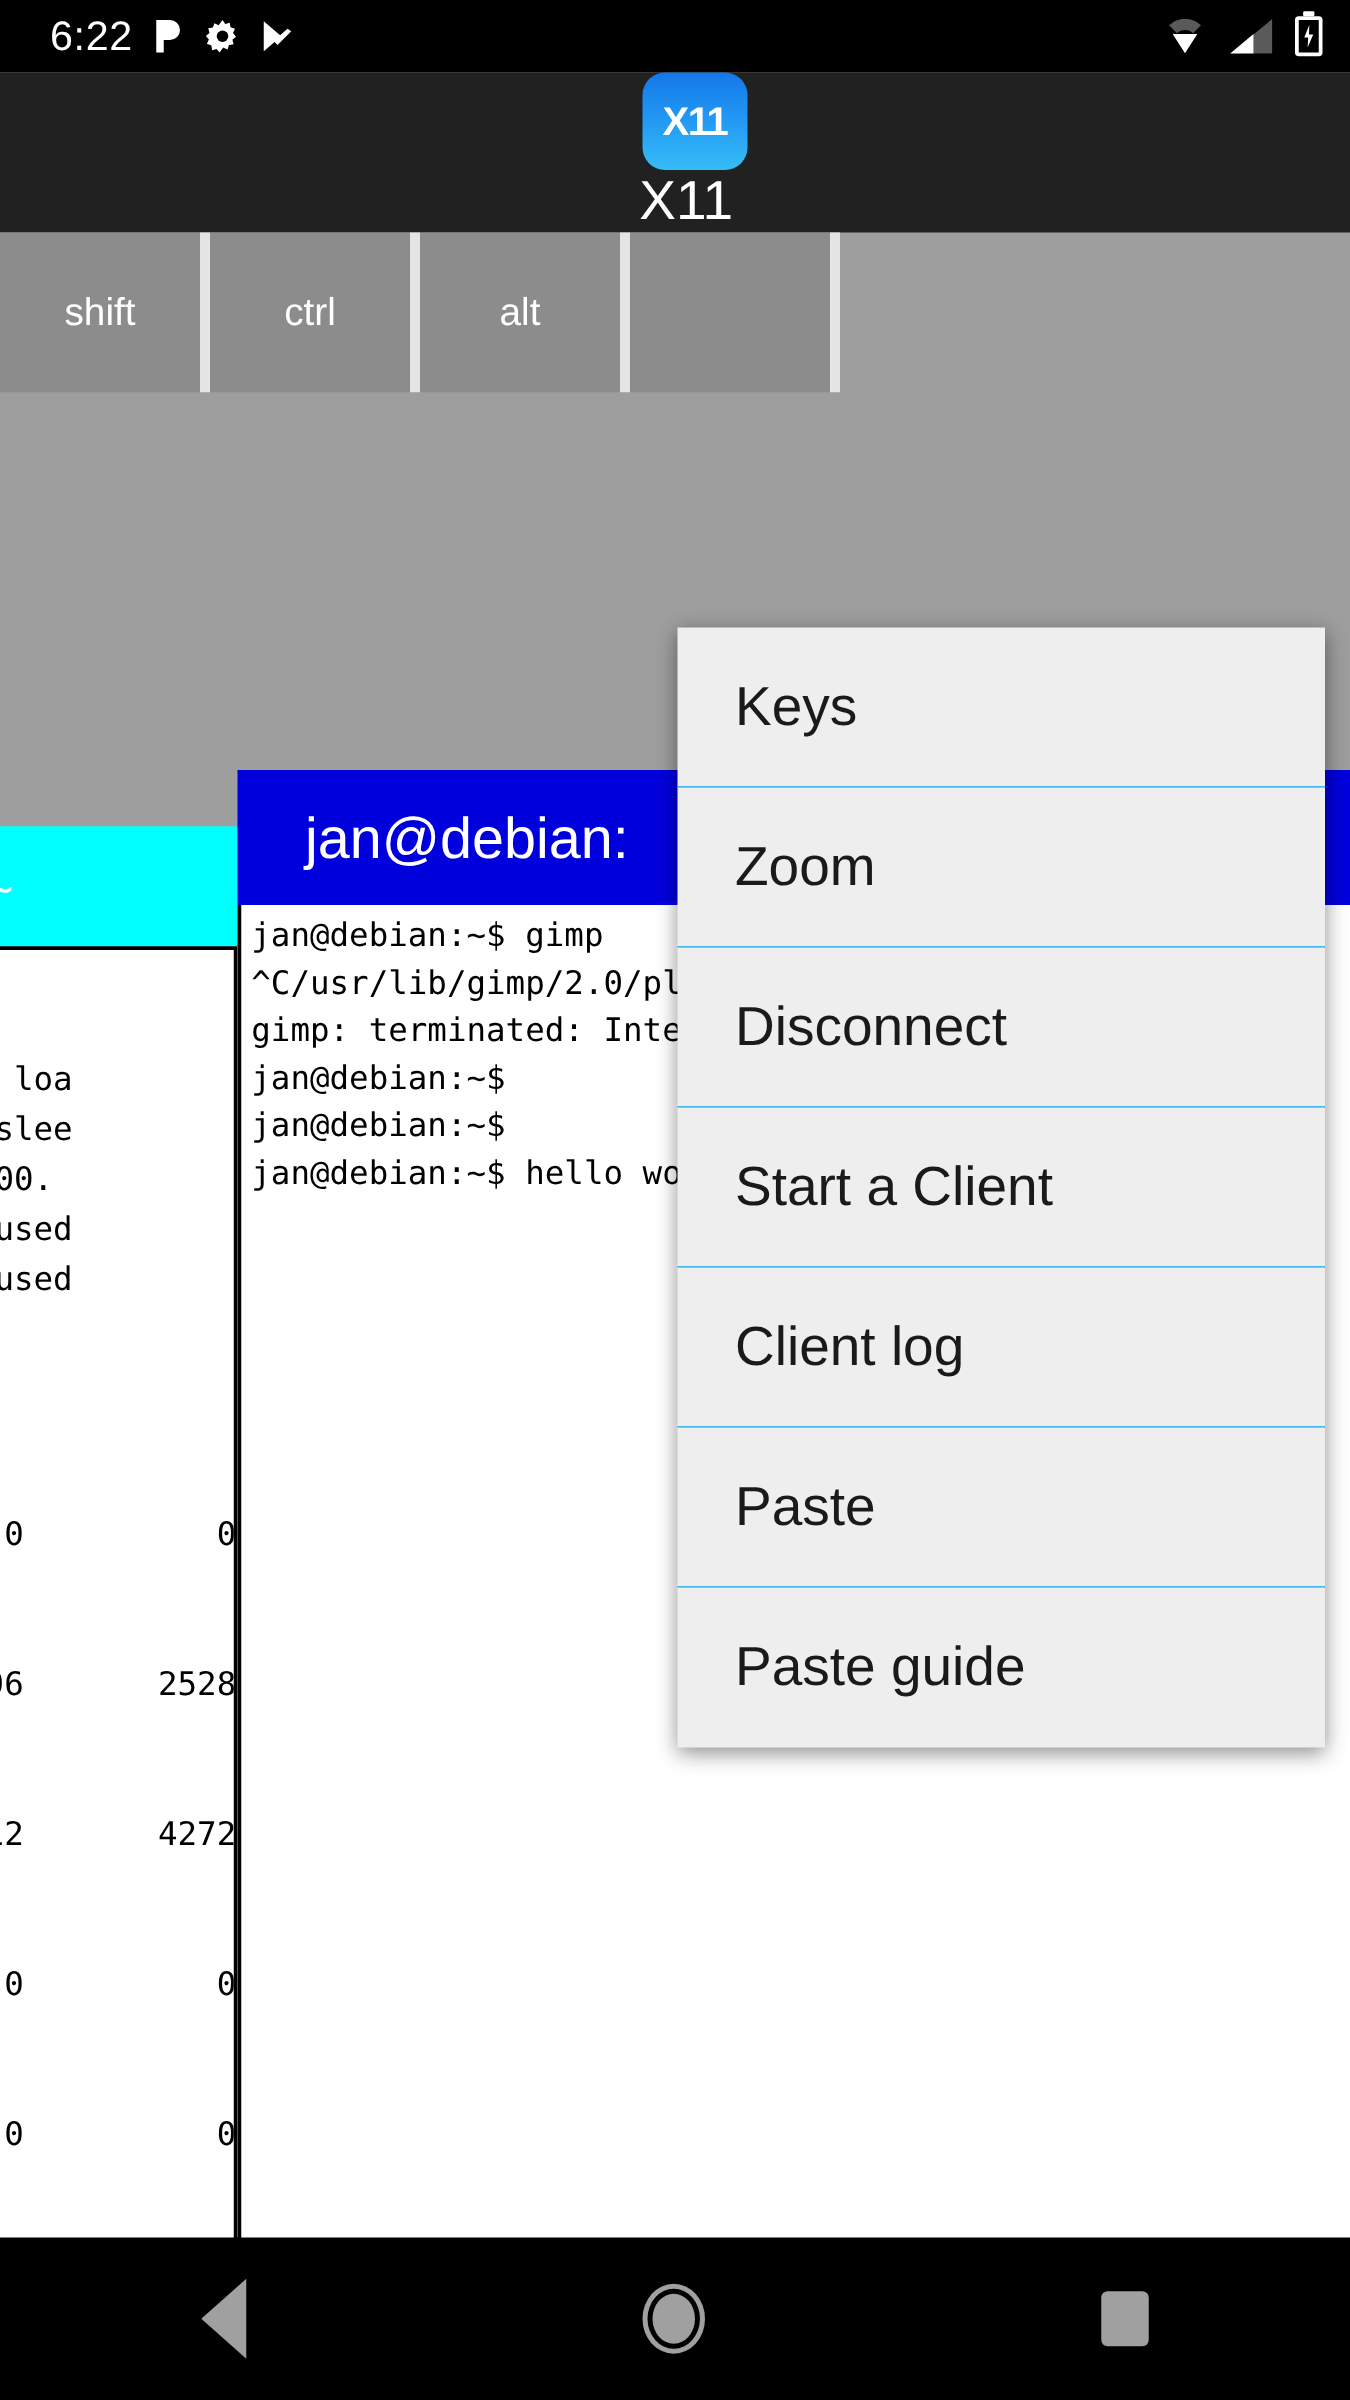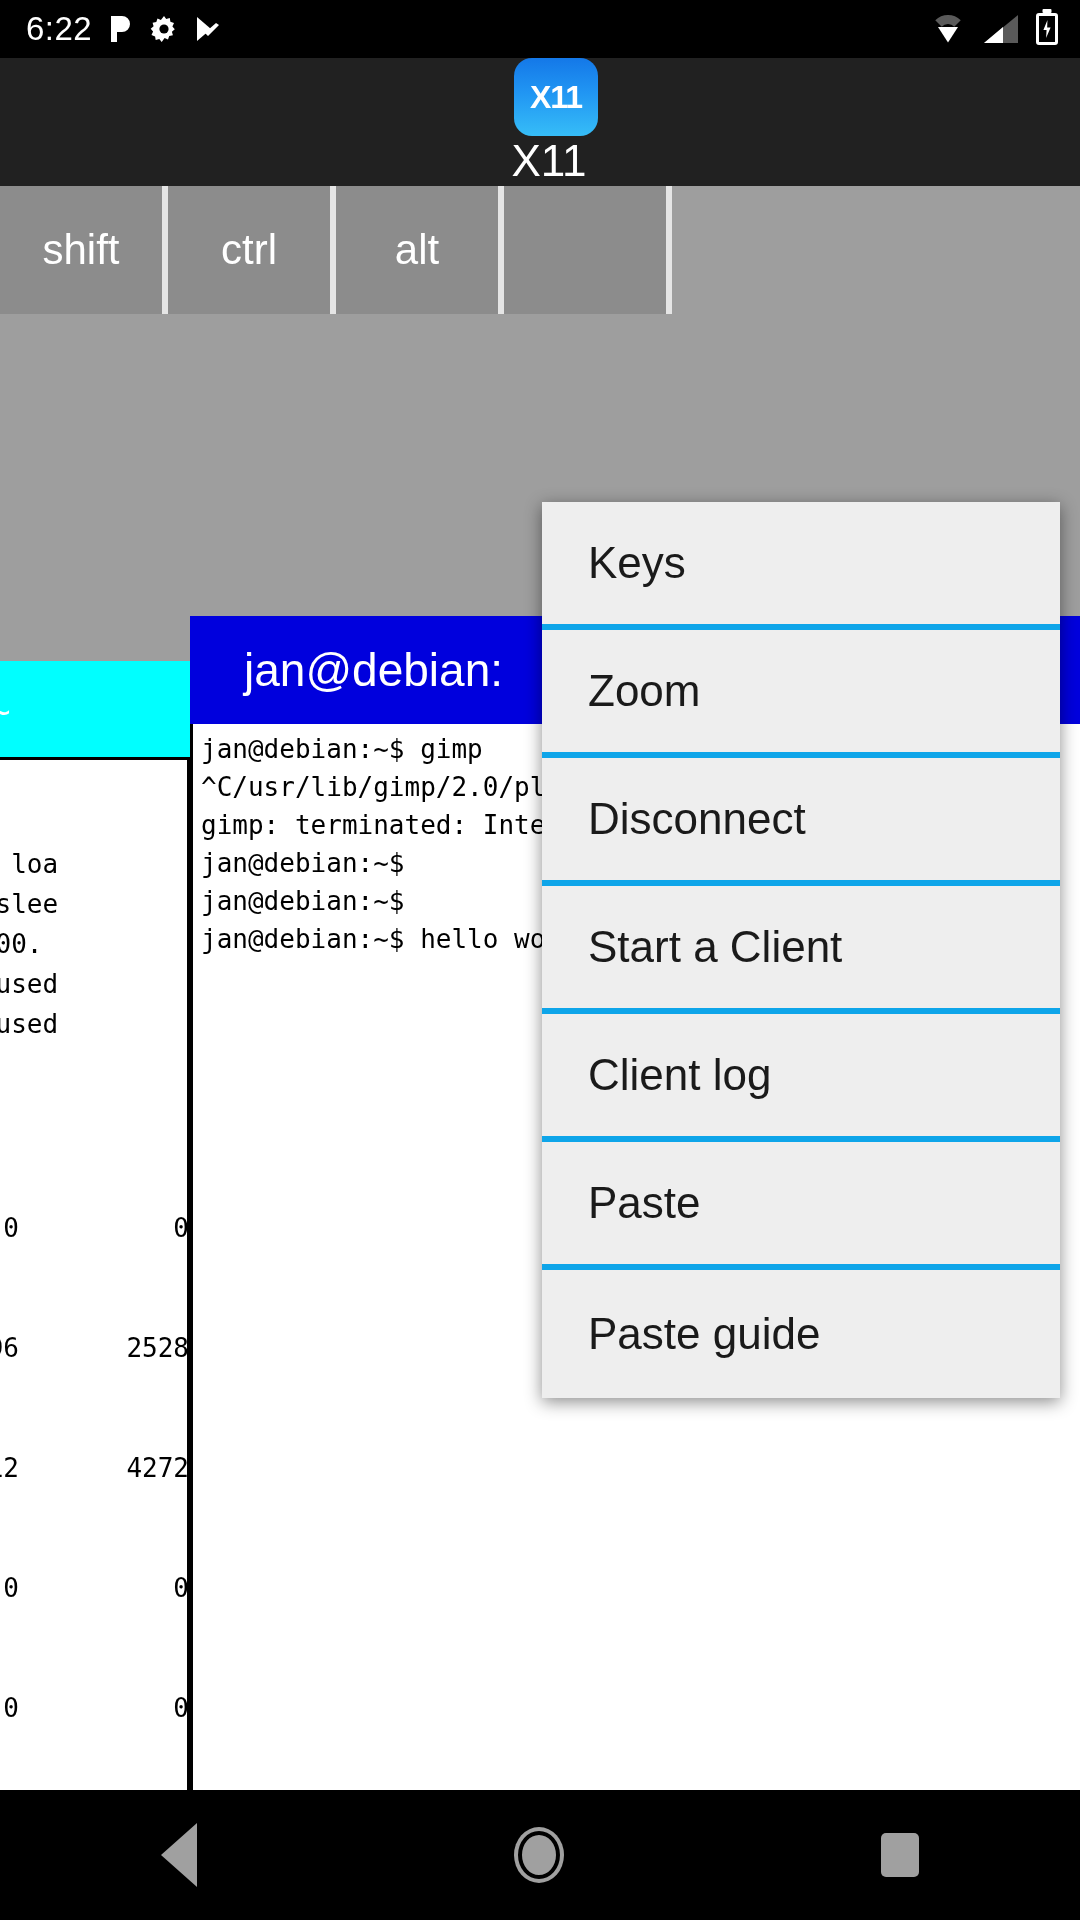--- a/index.html
+++ b/index.html
@@ -4,21 +4,21 @@
 <style>
   * { margin:0; padding:0; box-sizing:border-box; }
   html,body { width:1080px; height:1920px; overflow:hidden; background:#000;
               font-family:"Liberation Sans", sans-serif; }
 
   #screen { position:relative; width:1080px; height:1920px; background:#9e9e9e; }
 
   
   #statusbar { position:absolute; top:0; left:0; width:1080px; height:58px;
                background:#000; display:flex; align-items:center; }
-  #sb-left { display:flex; align-items:center; padding-left:26px; gap:12px; }
+  #sb-left { display:flex; align-items:center; padding-left:40px; gap:12px; }
   #sb-clock { color:#fff; font-size:33px; letter-spacing:.5px; }
   .sb-ico { width:32px; height:32px; position:relative; display:inline-block; }
 
   #sb-right { margin-left:auto; display:flex; align-items:center; gap:18px; padding-right:22px; }
 
   
   .wifi { width:36px; height:28px; position:relative; }
   .wifi .arc { position:absolute; left:0; top:0; width:36px; height:36px;
       border-radius:50%; border:9px solid #5a5a5a; clip-path:polygon(0 0,100% 0,50% 50%); }
   .wifi .fill { position:absolute; left:8px; top:12px; width:20px; height:20px;
@@ -45,23 +45,23 @@
       display:flex; align-items:center; justify-content:center;
       color:#fff; font-size:32px; font-weight:bold; letter-spacing:-1px; }
   #app-title { color:#fff; font-size:44px; margin-left:18px; font-weight:400; }
   .bar-btn { color:#fff; font-size:30px; font-weight:bold; letter-spacing:1.2px; margin-left:44px; }
   #overflow { margin-left:46px; margin-right:40px; width:12px;
       display:flex; flex-direction:column; gap:9px; align-items:center; }
   #overflow span { width:13px; height:13px; background:#9a9a9a; display:block; }
 
   
   #keyrow { position:absolute; top:186px; left:0; width:1080px; height:128px; display:flex; }
-  .key { flex:0 0 168px; background:#8c8c8c; border-right:6px solid #e5e5e5;
+  .key { flex:0 0 168px; background:#8c8c8c; border-right:8px solid #e5e5e5;
          display:flex; align-items:center; justify-content:center;
-         color:#fff; font-size:42px; }
+         color:#fff; font-size:31px; }
 
   
   #desktop { position:absolute; top:314px; left:0; width:1080px; height:1476px; background:#9e9e9e; }
 
   
   #win-cyan { position:absolute; left:-110px; top:347px; width:300px; height:96px;
       background:#00ffff; }
   #win-cyan .tilde { position:absolute; left:100px; top:30px; color:#fff; font-size:34px;
       font-family:"DejaVu Sans Mono", monospace; }
 
@@ -88,21 +88,21 @@
   #statline { position:absolute; left:190px; top:1488px; width:590px; height:48px;
       background:#fff; border:3px solid #000; border-top:1px solid #000;
       font-family:"DejaVu Sans Mono", monospace; font-size:26px; color:#000;
       display:flex; align-items:center; justify-content:flex-end; padding-right:14px;
       white-space:pre; }
 
   
   #menu { position:absolute; left:542px; top:188px; width:518px;
       background:#eeeeee; box-shadow:0 4px 16px rgba(0,0,0,.45); }
   .menu-item { height:128px; display:flex; align-items:center; padding-left:46px;
-      font-size:44px; color:#1a1a1a; border-bottom:6px solid #0ea5e9; }
+      font-size:44px; color:#1a1a1a; border-bottom:1px solid #0ea5e9; }
   .menu-item:last-child { border-bottom:none; }
 
   
   #navbar { position:absolute; bottom:0; left:0; width:1080px; height:130px;
       background:#000; display:flex; align-items:center; justify-content:space-around; }
   .nav-back { width:0; height:0; border-top:32px solid transparent;
       border-bottom:32px solid transparent; border-right:36px solid #a0a0a0; }
   .nav-home { width:42px; height:48px; border:4px solid #000; border-radius:50%;
       background:#a0a0a0; box-shadow:0 0 0 4px #a0a0a0; }
   .nav-recent { width:38px; height:44px; background:#a0a0a0; border-radius:5px; }

